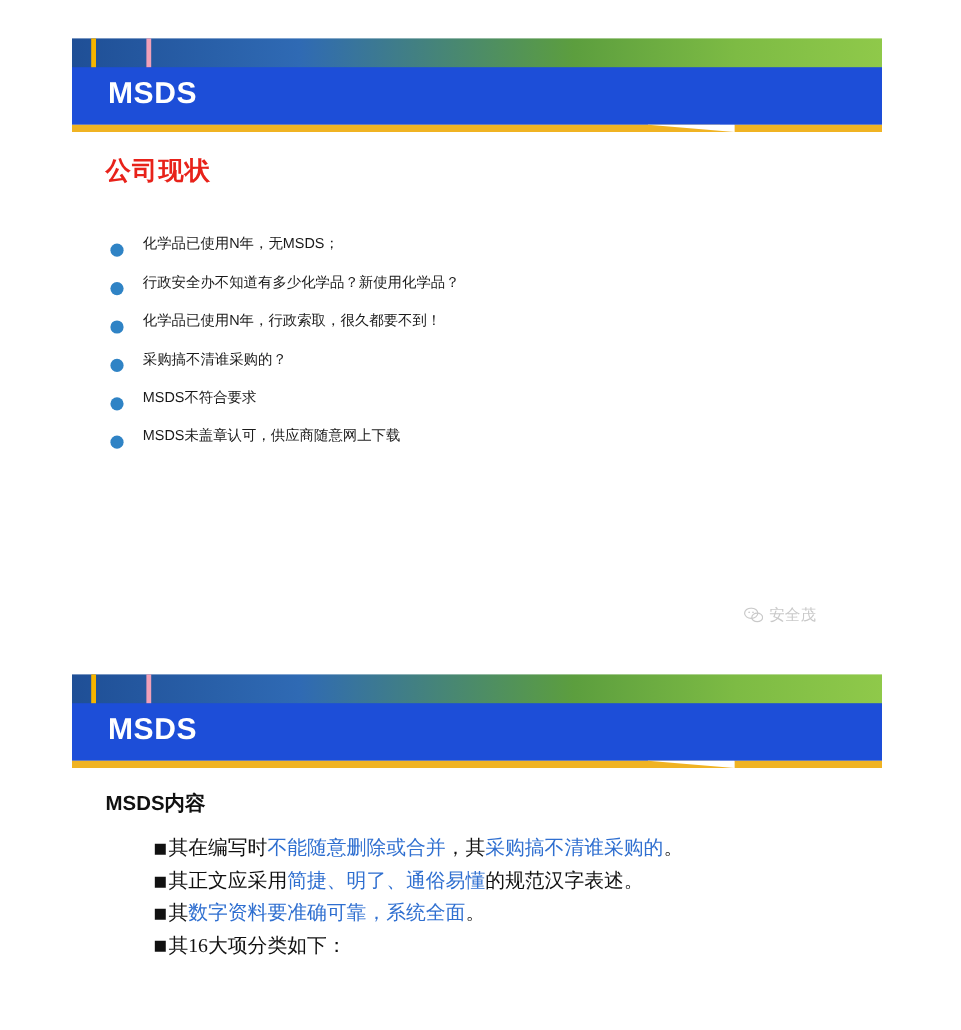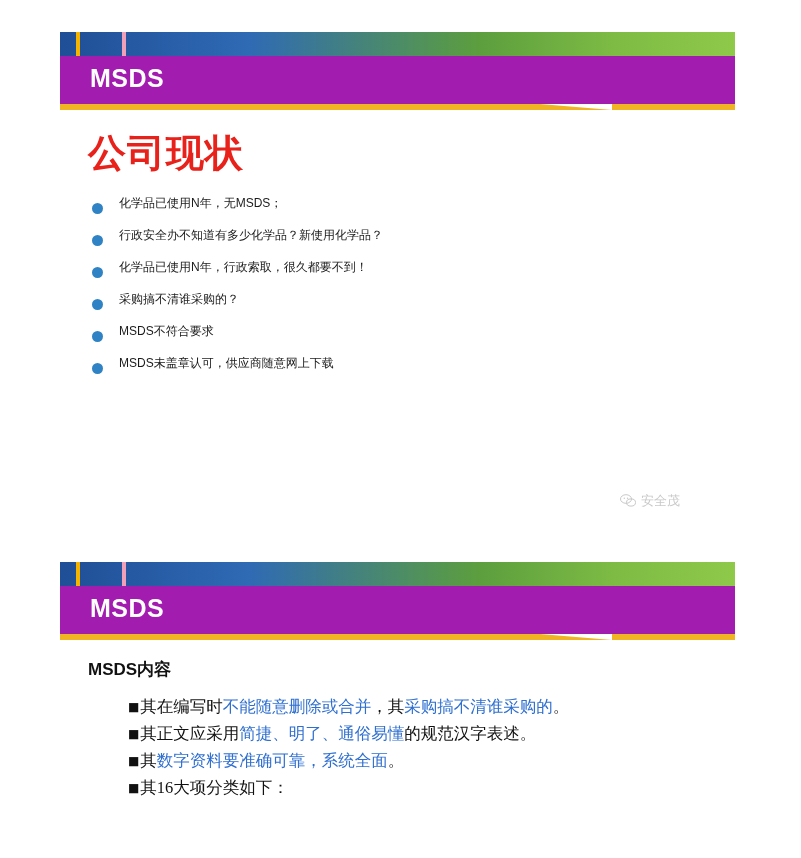--- a/index.html
+++ b/index.html
@@ -39,21 +39,21 @@
   }
   .tick-yellow { background: #f5b400; }
   .tick-pink   { background: #f0a0b8; }
 
   
   .titleband {
     position: absolute;
     left: 60px;
     width: 675px;
     height: 48px;
-    background: #a21caf;
+    background: #1d4ed8;
   }
   .titleband .band-text {
     position: absolute;
     left: 30px;
     top: 8px;
     color: #ffffff;
     font-size: 25px;
     font-weight: bold;
     letter-spacing: 0.5px;
   }
@@ -90,21 +90,21 @@
     border-bottom: 6px solid #f0b323;
     border-right: 72px solid transparent;
   }
 
   
   .s1-heading {
     position: absolute;
     left: 88px;
     top: 128px;
     color: #e8221a;
-    font-size: 38px;
+    font-size: 21px;
     font-weight: bold;
     letter-spacing: 1px;
   }
   .bullets {
     position: absolute;
     left: 92px;
     top: 196px;
     width: 620px;
   }
   .bullet-row {
@@ -124,21 +124,21 @@
   .bullet-text {
     font-size: 12px;
     color: #1a1a1a;
     line-height: 1.25;
   }
 
   
   .watermark {
     position: absolute;
     left: 620px;
-    top: 492px;
+    top: 504px;
     display: flex;
     align-items: center;
     color: #c9c9c9;
     font-size: 13px;
   }
   .wm-icon {
     width: 16px;
     height: 14px;
     margin-right: 5px;
     position: relative;

